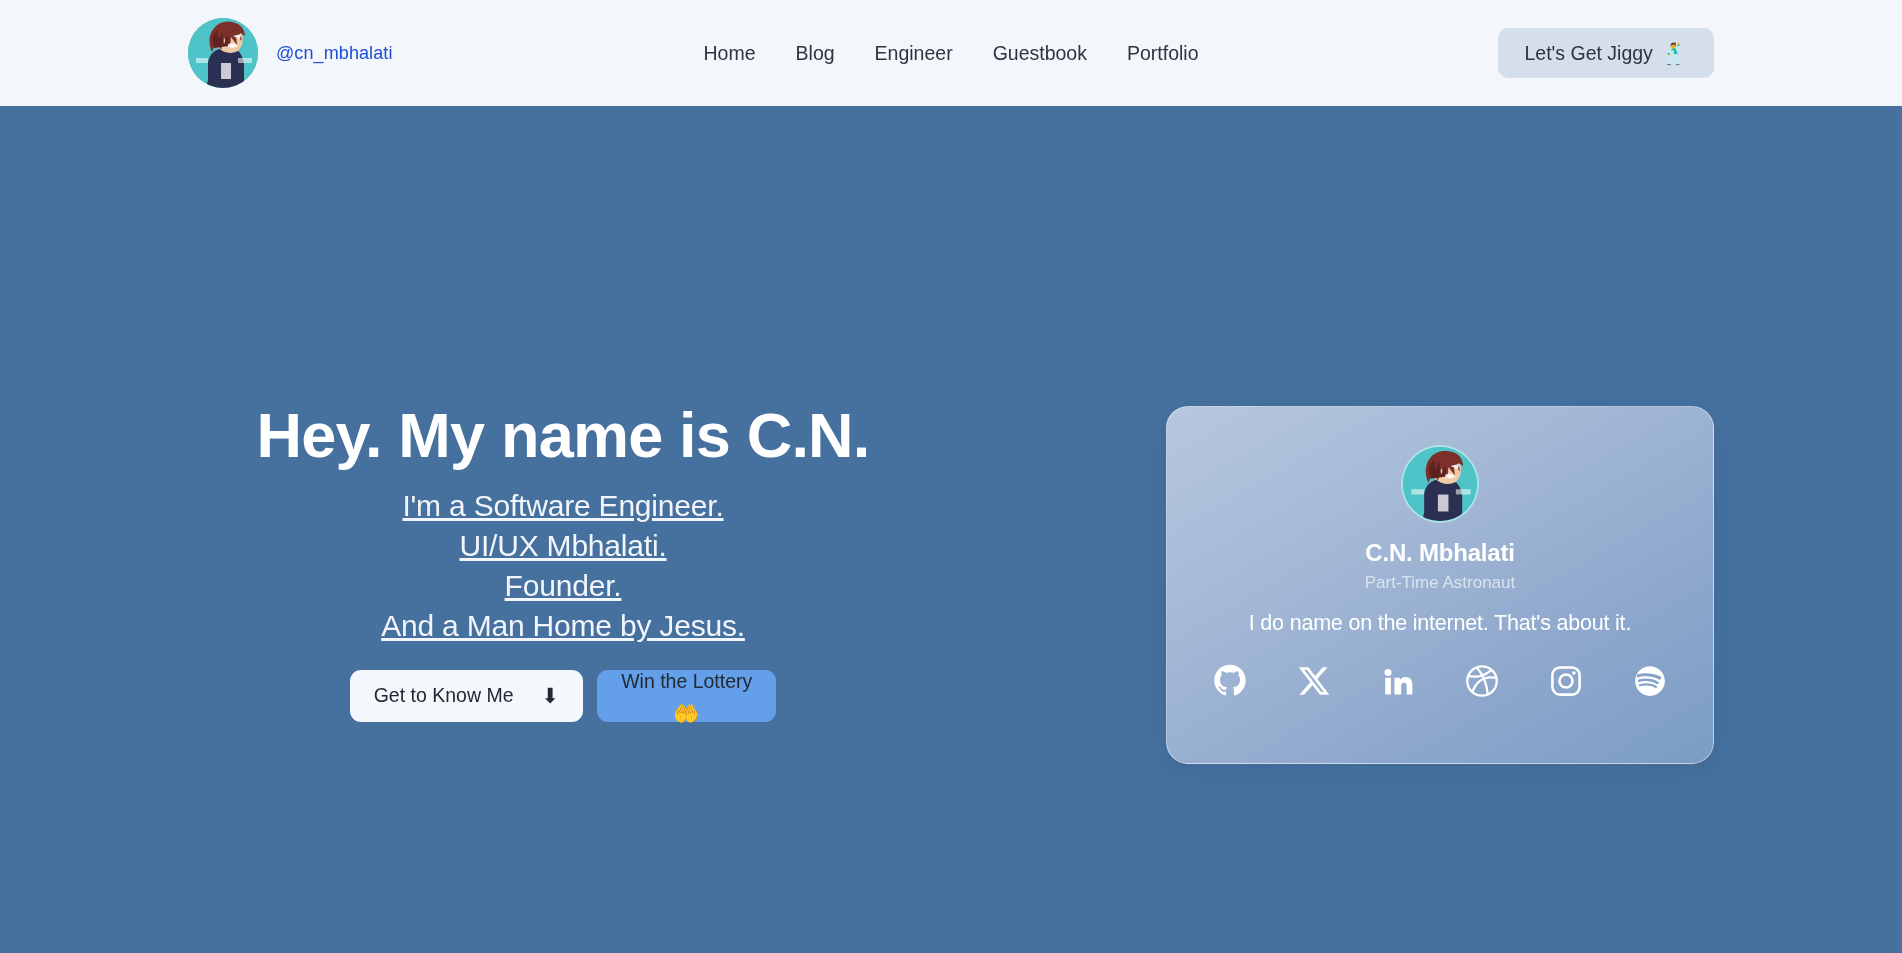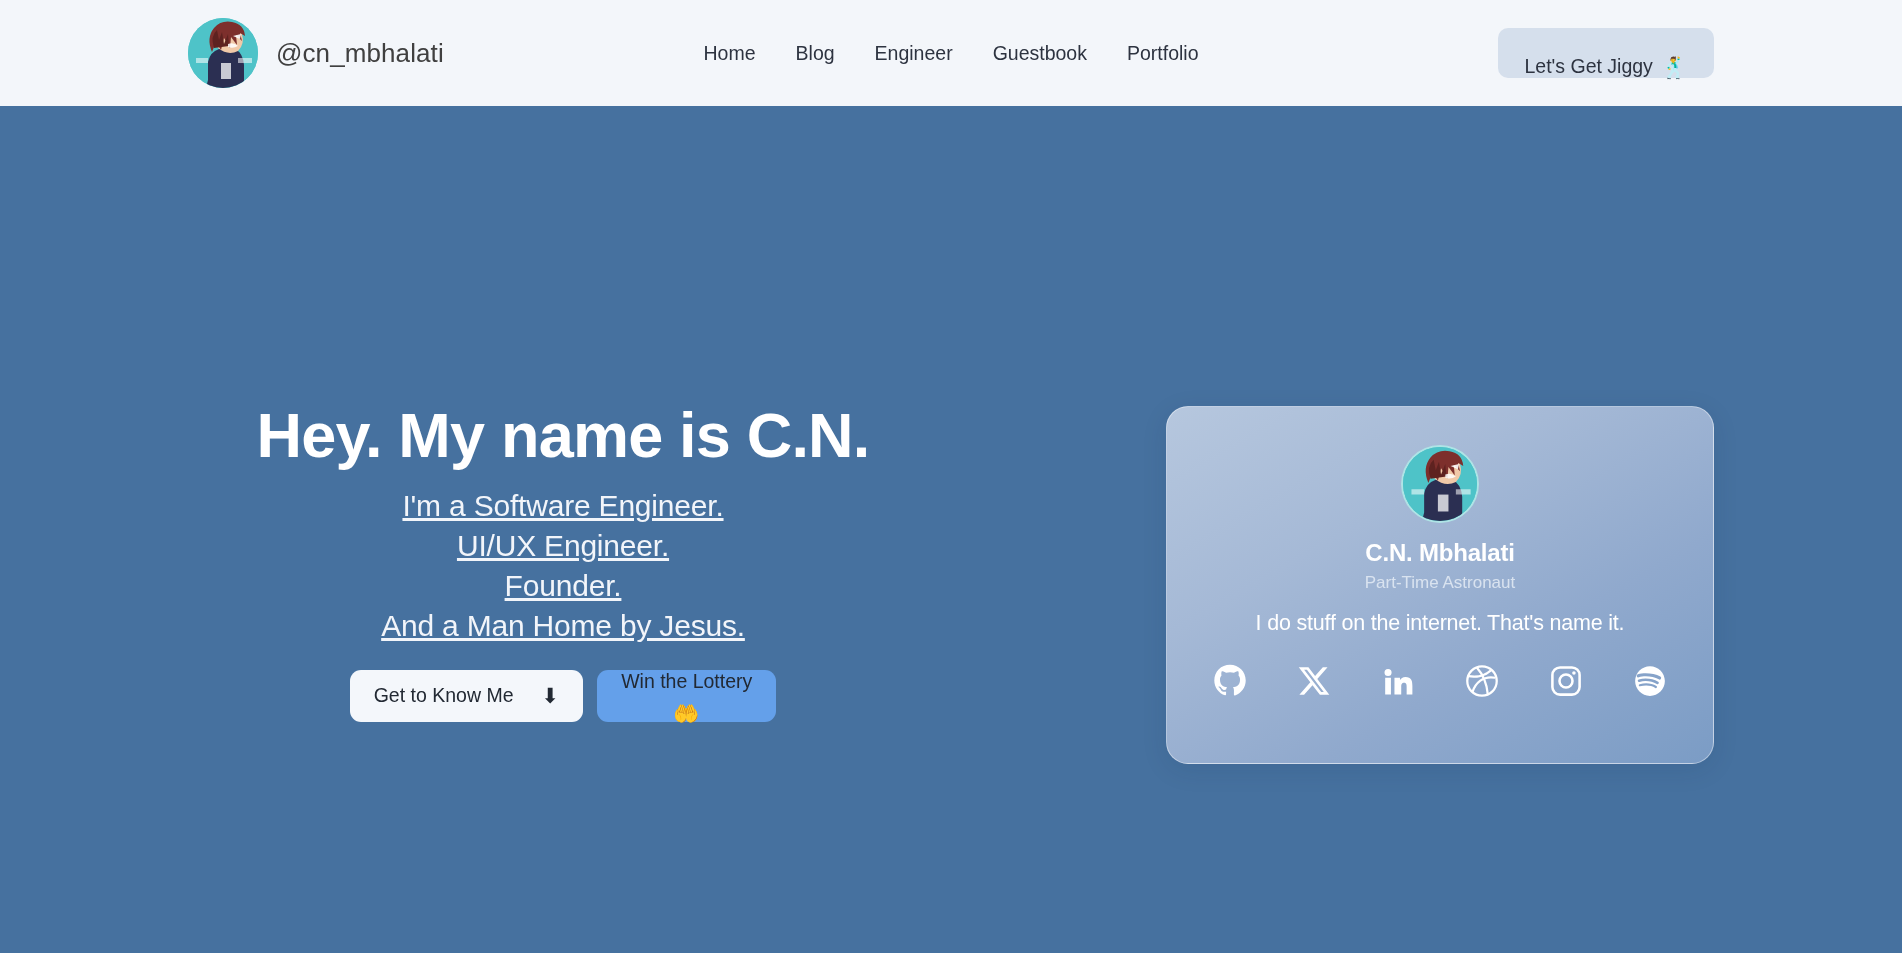--- a/index.html
+++ b/index.html
@@ -40,22 +40,22 @@
     height: 70px;
     border-radius: 50%;
     overflow: hidden;
     flex: 0 0 auto;
     background: #4fc4c8;
     position: relative;
   }
   .avatar svg { display: block; width: 100%; height: 100%; }
 
   .brand-handle {
-    font-size: 26px;
-    color: #404040;
+    font-size: 18px;
+    color: #1d4ed8;
     letter-spacing: 0.1px;
     white-space: nowrap;
   }
 
   .main-nav {
     position: absolute;
     left: 50%;
     transform: translateX(-50%);
     display: flex;
     align-items: center;
@@ -71,21 +71,21 @@
   }
 
   .header-cta {
     margin-left: auto;
     background: #d5dfec;
     border: none;
     border-radius: 10px;
     padding: 0 26px;
     height: 50px;
     display: flex;
-    align-items: flex-end;
+    align-items: center;
     gap: 9px;
     font-family: inherit;
     font-size: 19.5px;
     color: #2d3340;
     cursor: pointer;
     white-space: nowrap;
   }
 
   
   .hero {
@@ -260,21 +260,21 @@
 </header>
 
 <section class="hero">
   <div class="hero-inner">
 
     <div class="hero-left">
       <h1 class="hero-title">Hey. My name is C.N.</h1>
 
       <div class="hero-subtitle">
         <span class="line">I'm a Software Engineer.</span>
-        <span class="line">UI/UX Engineer.</span>
+        <span class="line">UI/UX Mbhalati.</span>
         <span class="line">Founder.</span>
         <span class="line">And a Man Home by Jesus.</span>
       </div>
 
       <div class="hero-buttons">
         <button class="btn btn-light">
           <span>Get to Know Me</span>
           <span class="btn-emoji">⬇</span>
         </button>
         <button class="btn btn-blue">
@@ -296,21 +296,21 @@
           <path d="M45 18 L53 16 L52 21 Z" fill="#ffffff" opacity="0.9"></path>
           <path d="M40 26 Q46 24 50 28 Q45 31 40 29 Z" fill="#ffffff" opacity="0.85"></path>
           <rect x="33" y="45" width="10" height="16" fill="#ffffff" opacity="0.75"></rect>
           <path d="M8 40 L20 40 L20 45 L8 45 Z" fill="#ffffff" opacity="0.55"></path>
           <path d="M50 40 L64 40 L64 45 L50 45 Z" fill="#ffffff" opacity="0.55"></path>
         </svg>
       </div>
 
       <div class="card-name">C.N. Mbhalati</div>
       <div class="card-role">Part-Time Astronaut</div>
-      <div class="card-bio">I do stuff on the internet. That's name it.</div>
+      <div class="card-bio">I do name on the internet. That's about it.</div>
 
       <div class="card-socials">
 
         <a class="social-link">
           <svg viewBox="0 0 24 24" aria-hidden="true">
               <path d="M12 .5C5.73.5.92 5.31.92 11.58c0 4.89 3.17 9.03 7.57 10.5.55.1.76-.24.76-.53 0-.26-.01-1.13-.02-2.05-3.08.67-3.73-1.3-3.73-1.3-.5-1.28-1.23-1.62-1.23-1.62-1-.69.08-.67.08-.67 1.11.08 1.7 1.14 1.7 1.14.99 1.7 2.59 1.21 3.22.92.1-.72.39-1.21.7-1.49-2.46-.28-5.04-1.23-5.04-5.48 0-1.21.43-2.2 1.14-2.98-.11-.28-.5-1.41.11-2.94 0 0 .93-.3 3.05 1.14a10.5 10.5 0 0 1 5.56 0c2.12-1.44 3.05-1.14 3.05-1.14.61 1.53.22 2.66.11 2.94.71.78 1.14 1.77 1.14 2.98 0 4.26-2.59 5.2-5.06 5.47.4.35.75 1.03.75 2.08 0 1.5-.01 2.71-.01 3.08 0 .29.2.64.77.53 4.39-1.47 7.56-5.61 7.56-10.5C23.08 5.31 18.27.5 12 .5z"></path>
             </svg>
         </a>
 
         <a class="social-link">

